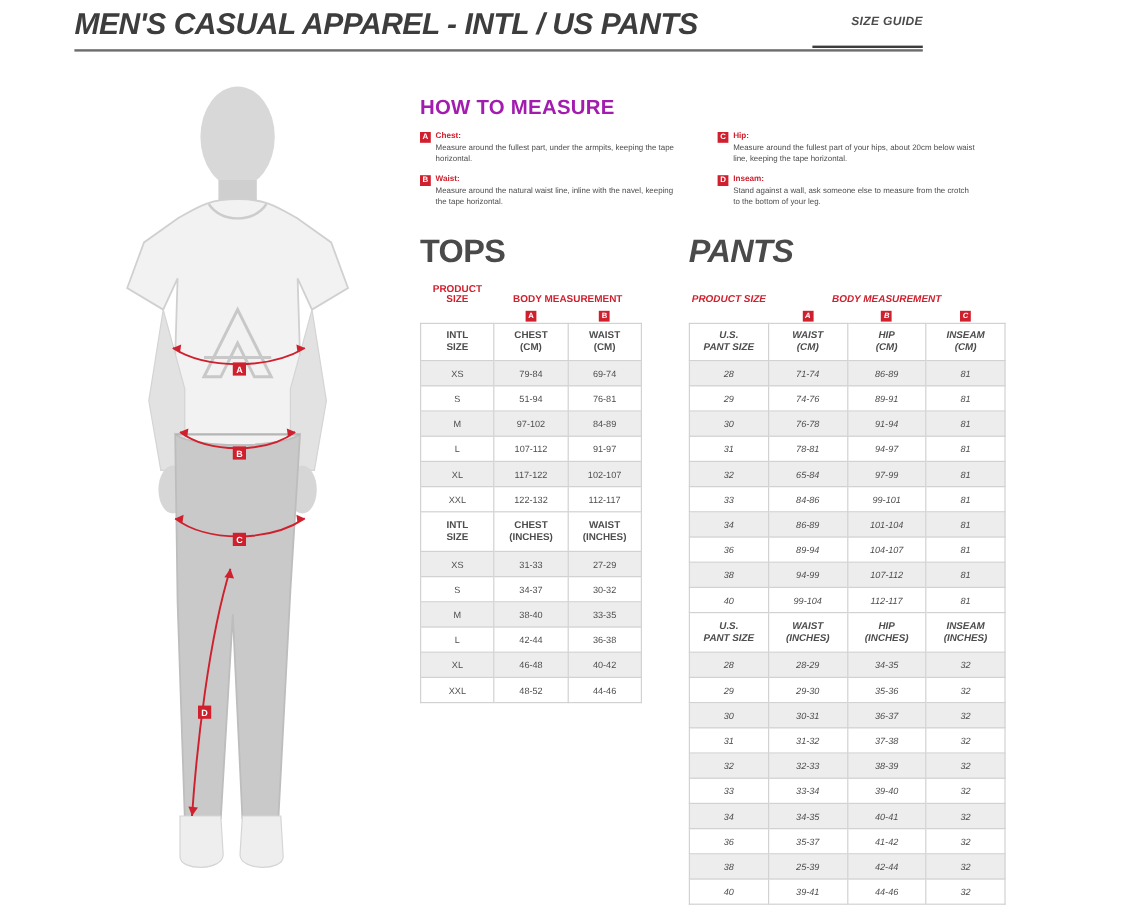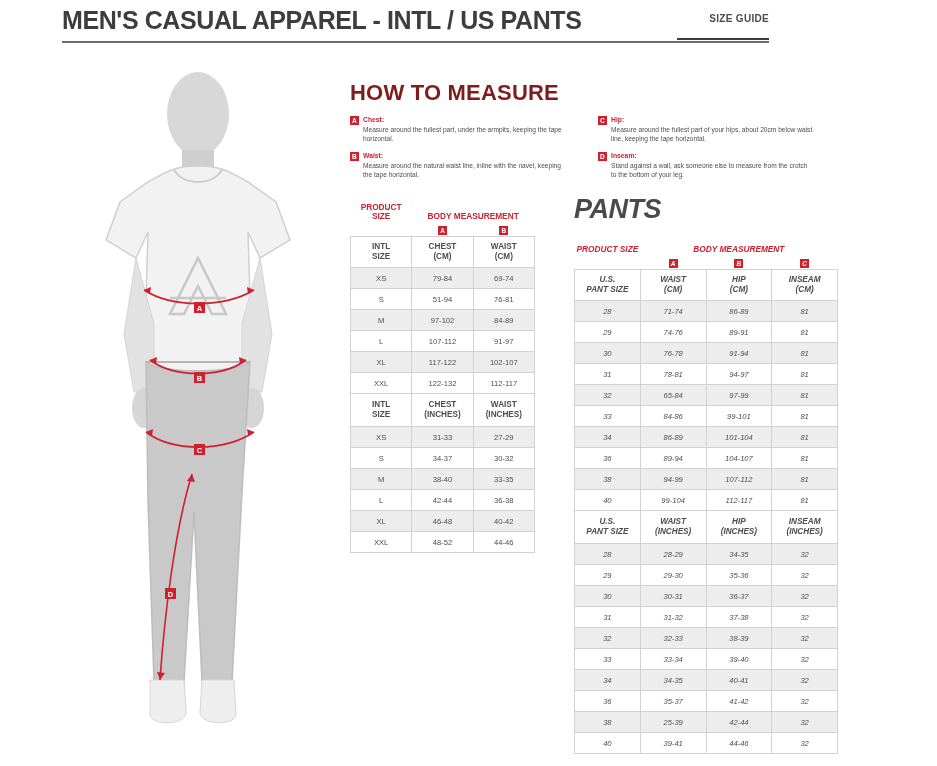--- a/index.html
+++ b/index.html
@@ -15,20 +15,21 @@
     position: relative;
     overflow: hidden;
   }
 
   
   .header {
     position: absolute;
     top: 0; left: 0;
     width: 831px;
     height: 46px;
+    font-style: italic;
   }
   .header-title {
     position: absolute;
     left: 62px;
     top: 6px;
     font-size: 25px;
     font-weight: bold;
     letter-spacing: -0.4px;
     color: #3d3d3d;
     white-space: nowrap;
@@ -70,23 +71,23 @@
   .figure svg { display: block; }
 
   
   .howto {
     position: absolute;
     left: 350px;
     top: 80px;
     width: 540px;
   }
   .howto-title {
-    font-size: 22px;
-    font-weight: bold;
-    color: #7f1d1d;
+    font-size: 17px;
+    font-weight: bold;
+    color: #a21caf;
     letter-spacing: 0.2px;
     margin-bottom: 9px;
   }
   .howto-cols {
     display: flex;
     gap: 0px;
   }
   .howto-col { width: 215px; }
   .howto-col.right { margin-left: 33px; }
   .howto-item {
@@ -284,20 +285,21 @@
         <div class="howto-text">
           <b>Inseam:</b>
           <span>Stand against a wall, ask someone else to measure from the crotch to the bottom of your leg.</span>
         </div>
       </div>
     </div>
   </div>
 </div>
 
 <div class="panel panel-tops">
+  <div class="panel-title">TOPS</div>
   <table class="table">
     <tbody>
       <tr class="hdr-red">
         <td class="nb">PRODUCT SIZE</td>
         <td class="nb" colspan="2">BODY MEASUREMENT</td>
       </tr>
       <tr>
         <td class="letter-cell"></td>
         <td class="letter-cell"><span class="letter-chip">A</span></td>
         <td class="letter-cell"><span class="letter-chip">B</span></td>

